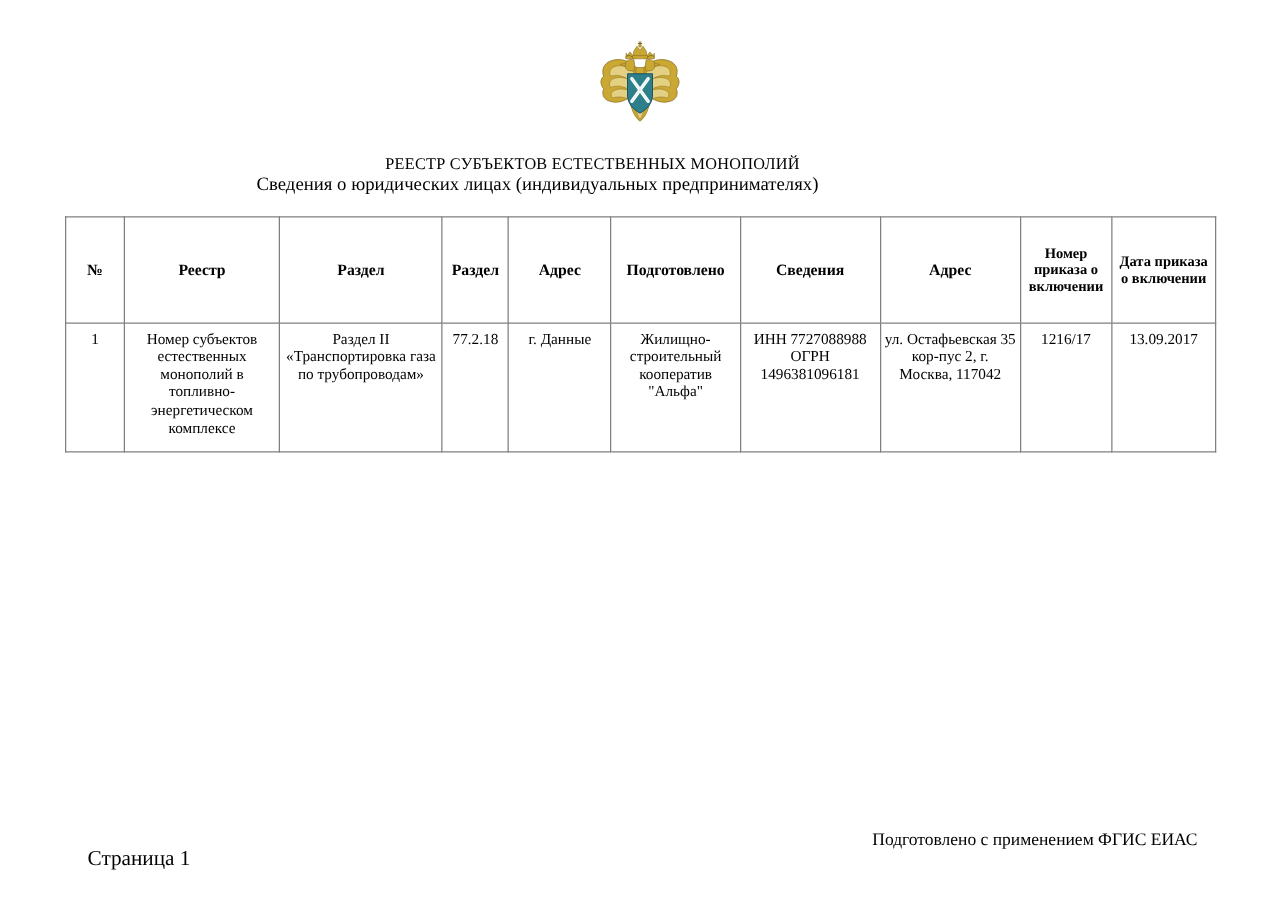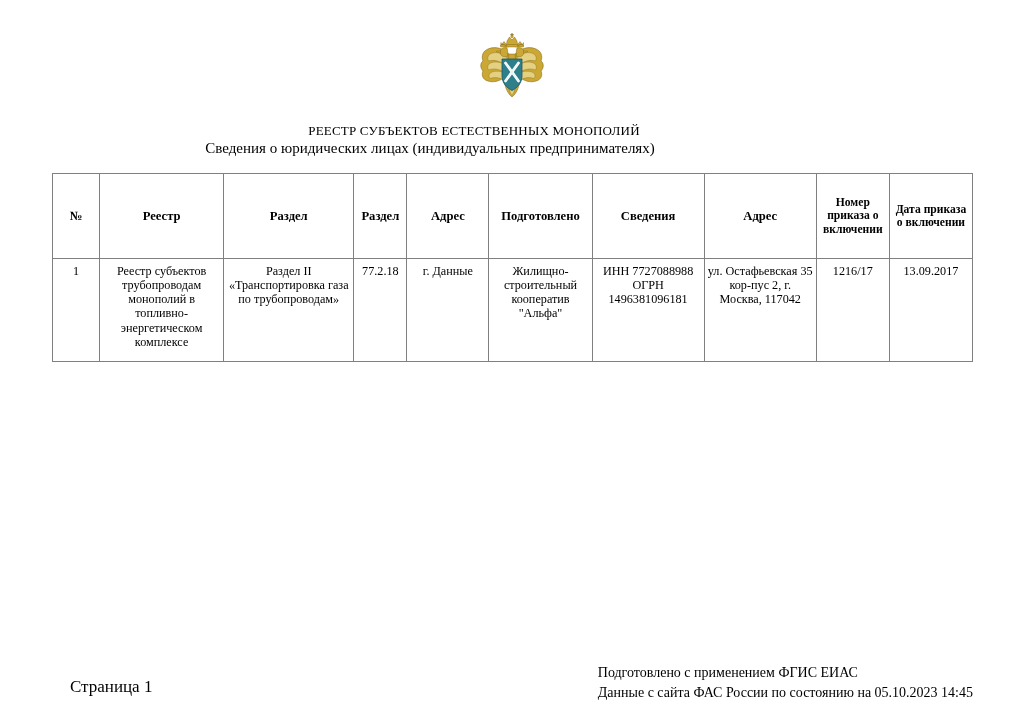--- a/index.html
+++ b/index.html
@@ -104,22 +104,23 @@
 
   
   #page-label {
     position: absolute;
     left: 70px;
     top: 677px;
     font-size: 17px;
   }
   #footer-right {
     position: absolute;
-    right: 51px;
+    right: 66px;
     top: 663px;
+    text-align: right;
     font-size: 14px;
     line-height: 1.45;
     white-space: nowrap;
   }
   #footer-right div { display: block; }
 </style>
 </head>
 <body>
 
 <div id="emblem-wrap">
@@ -191,30 +192,29 @@
       <th>Подготовлено</th>
       <th>Сведения</th>
       <th>Адрес</th>
       <th class="hdr-narrow">Номер приказа о включении</th>
       <th class="hdr-narrow">Дата приказа о включении</th>
     </tr>
   </thead>
   <tbody>
     <tr>
       <td>1</td>
-      <td>Реестр субъектов трубопроводам монополий в топливно-энергетическом комплексе</td>
+      <td>Номер субъектов естественных монополий в топливно-энергетическом комплексе</td>
       <td>Раздел II «Транспортировка газа по трубопроводам»</td>
       <td>77.2.18</td>
       <td>г. Данные</td>
       <td>Жилищно-строительный кооператив "Альфа"</td>
       <td>ИНН 7727088988 ОГРН 1496381096181</td>
       <td>ул. Остафьевская 35 кор-пус 2, г. Москва, 117042</td>
       <td>1216/17</td>
       <td>13.09.2017</td>
     </tr>
   </tbody>
 </table>
 
 <div id="page-label">Страница 1</div>
 <div id="footer-right">
   <div>Подготовлено с применением ФГИС ЕИАС</div>
-  <div>Данные с сайта ФАС России по состоянию на 05.10.2023 14:45</div>
 </div>
 
 </body></html>

